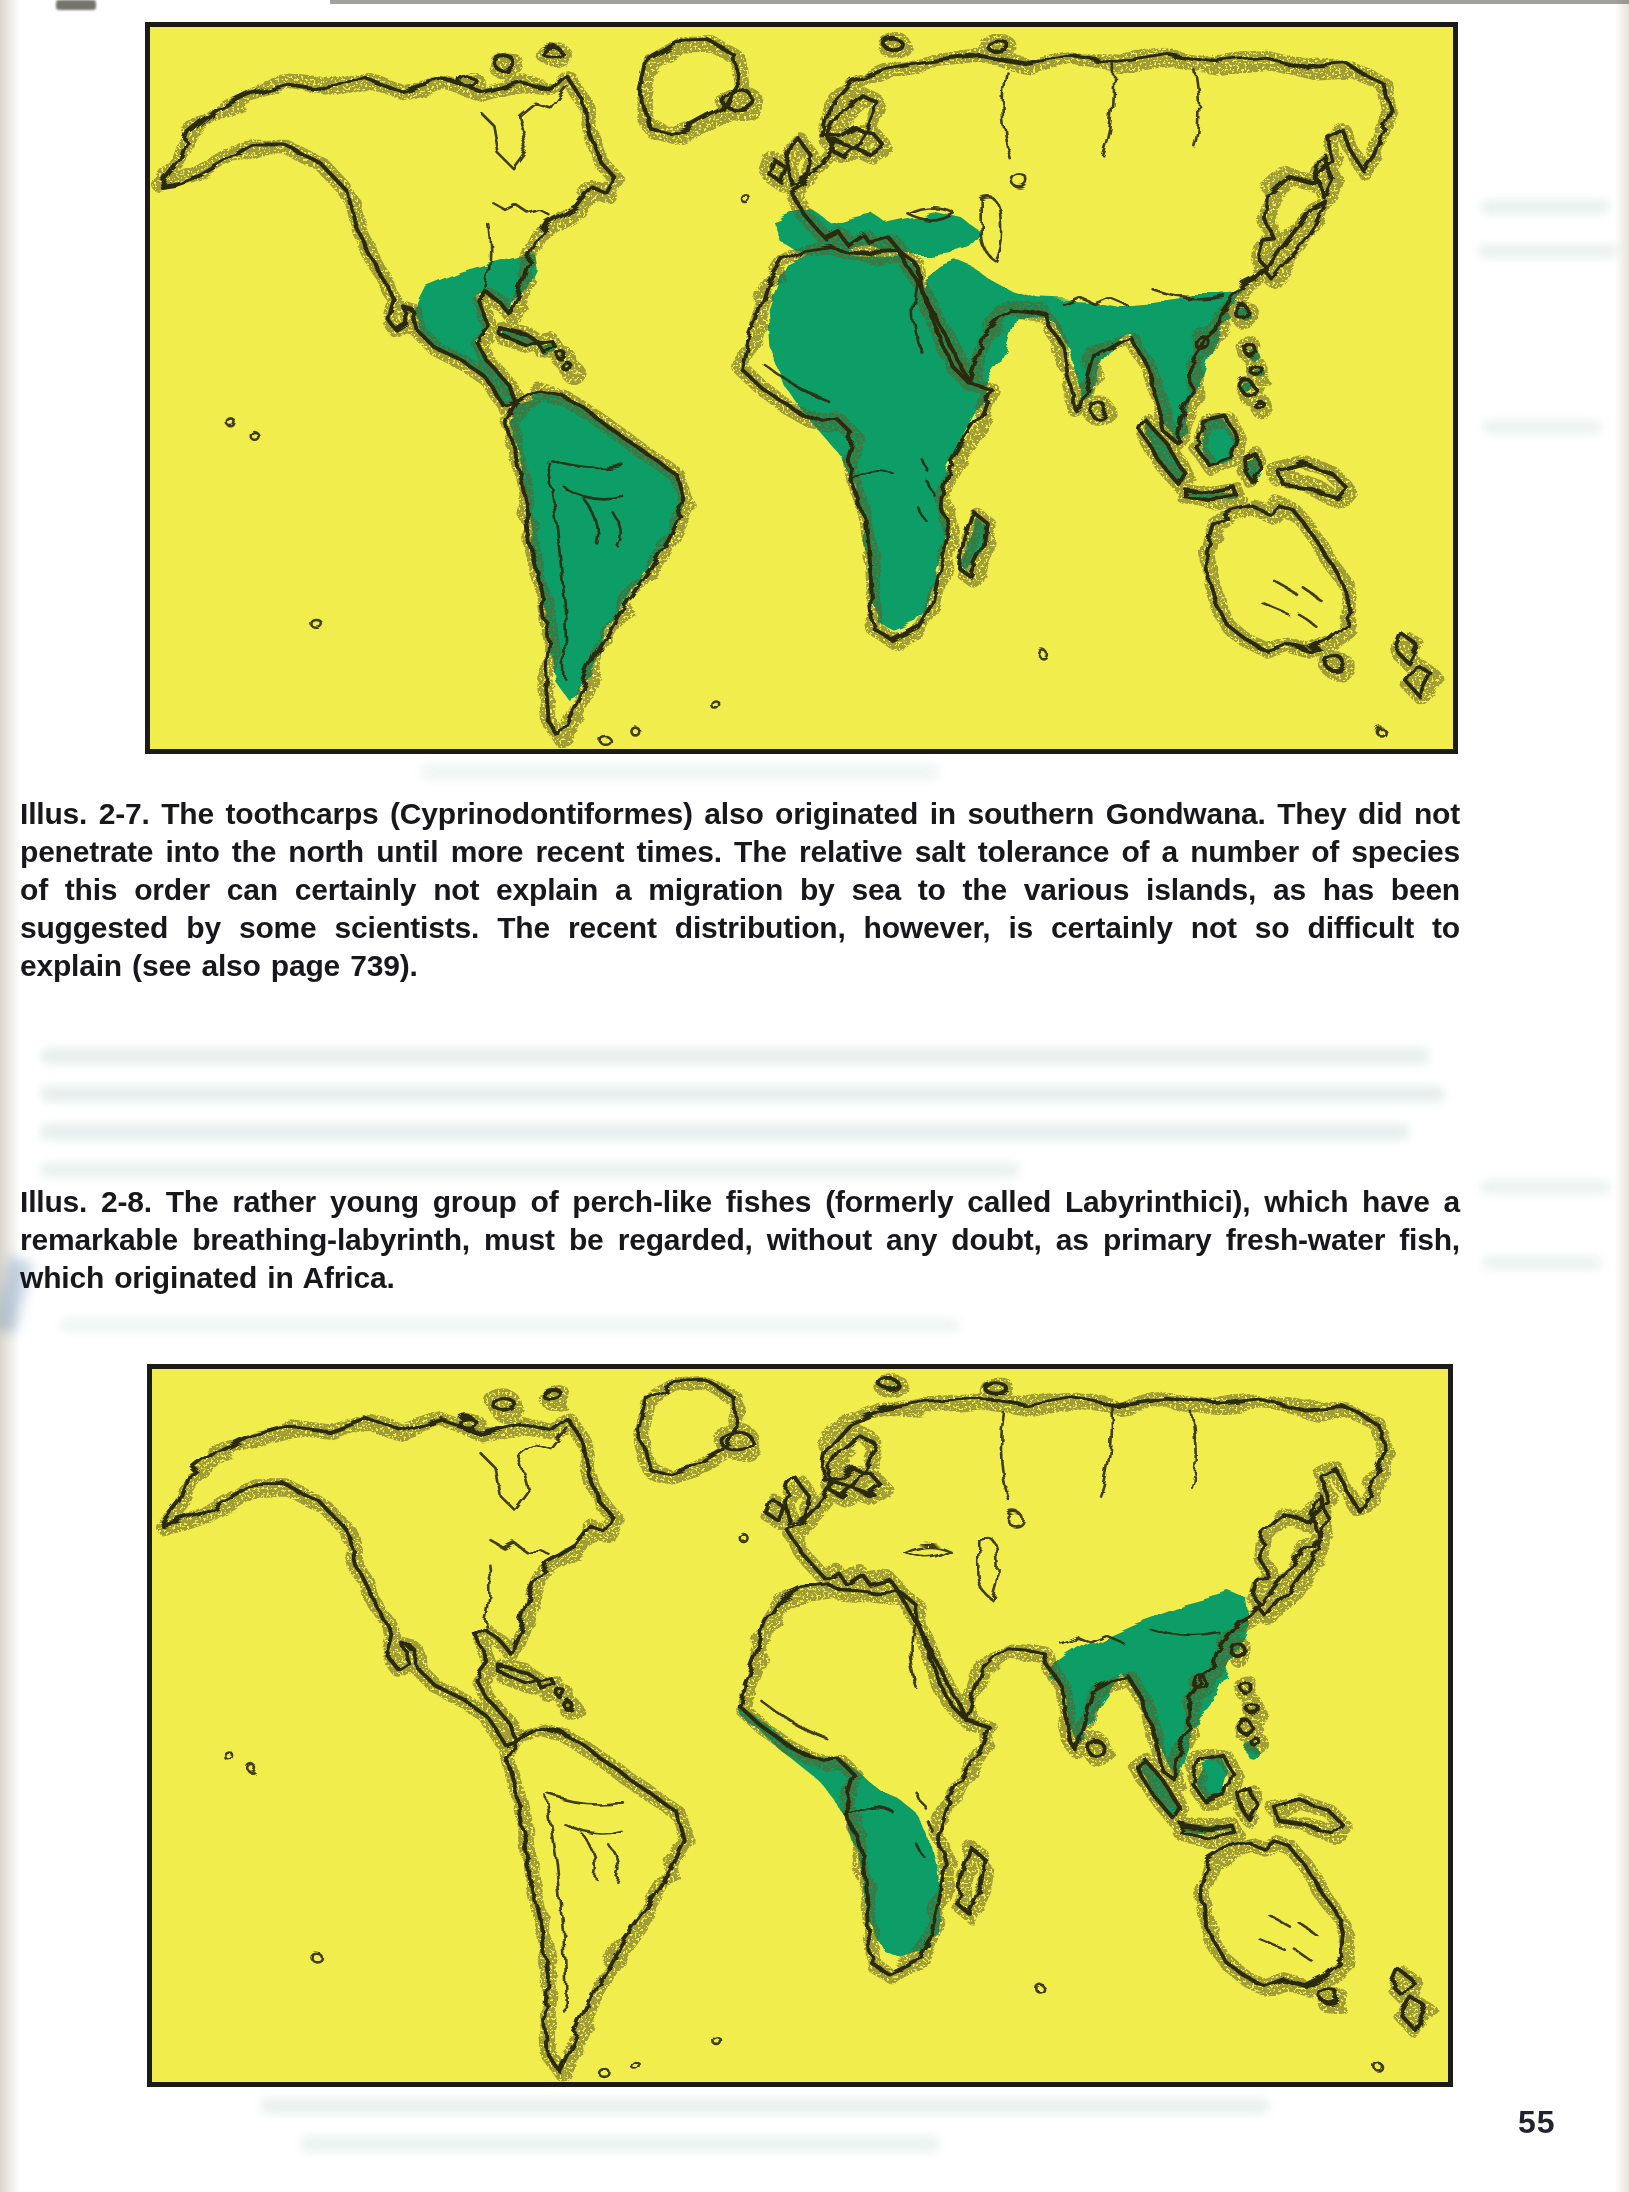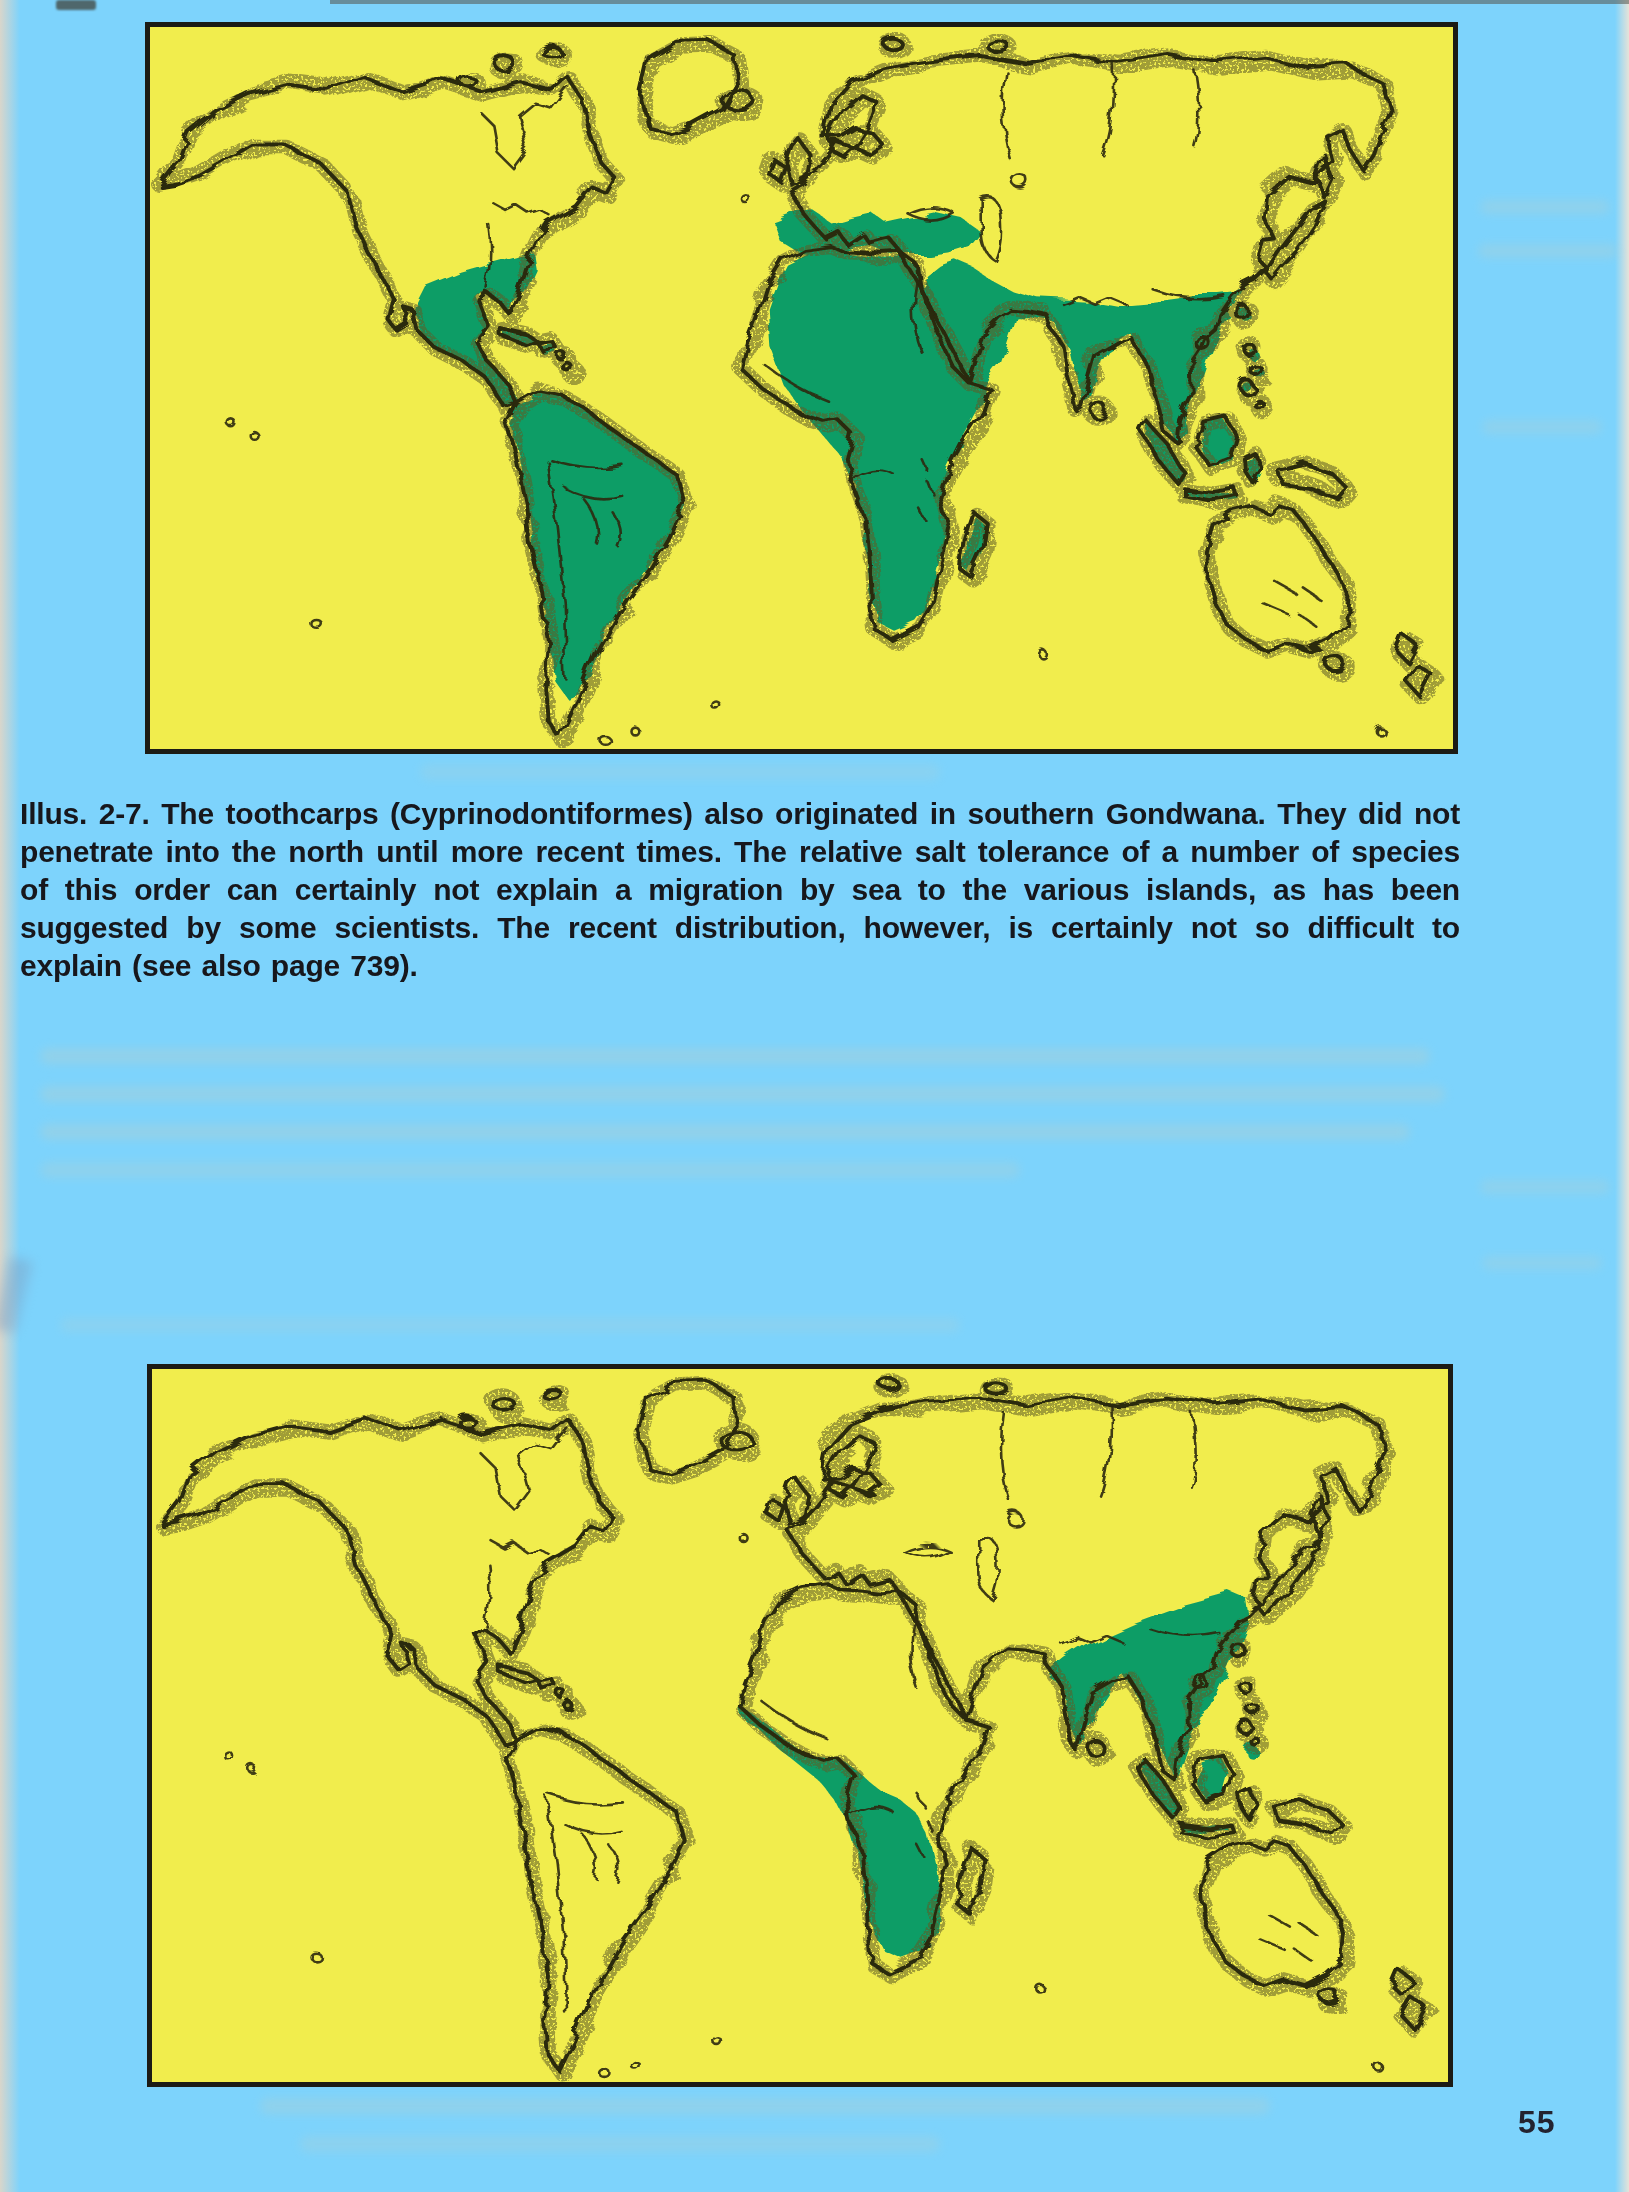--- a/index.html
+++ b/index.html
@@ -1,16 +1,16 @@
 <!DOCTYPE html>
 <html><head>
 <meta charset="utf-8">
 <style>
   html,body{margin:0;padding:0;background:#e9e7df;}
-  #page{position:relative;width:1629px;height:2192px;background:#7dd3fc;overflow:hidden;
+  #page{position:relative;width:1629px;height:2192px;background:#ffffff;overflow:hidden;
         font-family:"Liberation Sans",sans-serif;}
   #page::before{content:"";position:absolute;inset:0;pointer-events:none;
         background:linear-gradient(90deg,#d9d6cb 0,rgba(217,214,203,0) 20px),
                    linear-gradient(-90deg,#e6e3d8 0,rgba(230,227,216,0) 14px);}
   .map-frame{position:absolute;border:5px solid #1c1b15;box-sizing:border-box;background:#f1ed4d;}
   .map-frame svg{display:block;width:100%;height:100%;}
   #map1{left:145px;top:22px;width:1313px;height:732px;}
   #map2{left:147px;top:1364px;width:1306px;height:723px;}
   .caption{position:absolute;left:20px;width:1440px;color:#17171c;font-weight:bold;
            font-size:30px;line-height:38px;text-align:justify;text-align-last:left;
@@ -126,20 +126,21 @@
           <path d="M 636,131 q 12,-6 14,9 q 3,24 -4,37 q -10,-6 -10,-22 Z M 659,116 a 6,5 0 1 0 12,0 a 6,5 0 1 0 -12,0" fill="none" stroke="#2b290f" stroke-width="2" stroke-linejoin="round" stroke-linecap="round" opacity="0.9"></path>
           <path d="M 655,32 q -6,38 4,68 M 738,27 q 2,44 -8,70 M 800,32 q 6,38 0,58 M 700,212 l 12,-5 12,5 12,-5 12,5 M 768,200 q 28,10 54,4" fill="none" stroke="#2b290f" stroke-width="2" stroke-linejoin="round" stroke-linecap="round" opacity="0.9"></path>
           <path d="M 862,425 l 16,9 M 852,441 l 19,8 M 878,448 l 14,10 M 884,430 l 12,8" fill="none" stroke="#2b290f" stroke-width="2" stroke-linejoin="round" stroke-linecap="round" opacity="0.9"></path>
           <path d="M 55,300 a 3,3 0 1 0 6,0 a 3,3 0 1 0 -6,0 M 75,312 a 3,3 0 1 0 6,0 a 3,3 0 1 0 -6,0 M 120,455 a 4,3 0 1 0 8,0 a 4,3 0 1 0 -8,0 M 345,548 a 4,3 0 1 0 8,0 a 4,3 0 1 0 -8,0 M 368,540 a 3,3 0 1 0 6,0 a 3,3 0 1 0 -6,0 M 430,520 a 3,3 0 1 0 6,0 a 3,3 0 1 0 -6,0 M 452,130 a 3,3 0 1 0 6,0 a 3,3 0 1 0 -6,0 M 680,480 a 3,3 0 1 0 6,0 a 3,3 0 1 0 -6,0 M 940,540 a 3,3 0 1 0 6,0 a 3,3 0 1 0 -6,0" fill="none" stroke="#2b290f" stroke-width="2" stroke-linejoin="round" stroke-linecap="round" opacity="0.9"></path>
         </g>
       </svg>
   </div>
 
   <div id="caption1" class="caption">Illus. 2-7. The toothcarps (Cyprinodontiformes) also originated in southern Gondwana. They did not penetrate into the north until more recent times. The relative salt tolerance of a number of species of this order can certainly not explain a migration by sea to the various islands, as has been suggested by some scientists. The recent distribution, however, is certainly not so difficult to explain (see also page 739).</div>
 
+  <div id="caption2" class="caption">Illus. 2-8. The rather young group of perch-like fishes (formerly called Labyrinthici), which have a remarkable breathing-labyrinth, must be regarded, without any doubt, as primary fresh-water fish, which originated in Africa.</div>
 
   <div id="map2" class="map-frame">
     <svg id="svg2" viewBox="0 0 1000 555" preserveAspectRatio="none">
         <defs>
           <filter id="svg2-halo" x="-4%" y="-4%" width="108%" height="108%">
             <feTurbulence type="turbulence" baseFrequency="0.012 0.03" numOctaves="2" seed="13" result="w"></feTurbulence>
             <feDisplacementMap in="SourceGraphic" in2="w" scale="13" result="d"></feDisplacementMap>
             <feTurbulence type="fractalNoise" baseFrequency="0.55" numOctaves="2" seed="16" result="n"></feTurbulence>
             <feColorMatrix in="n" type="matrix" values="0 0 0 0 0 0 0 0 0 0 0 0 0 0 0 0 0 0 13 -4.6" result="m"></feColorMatrix>
             <feComposite in="d" in2="m" operator="in"></feComposite>

